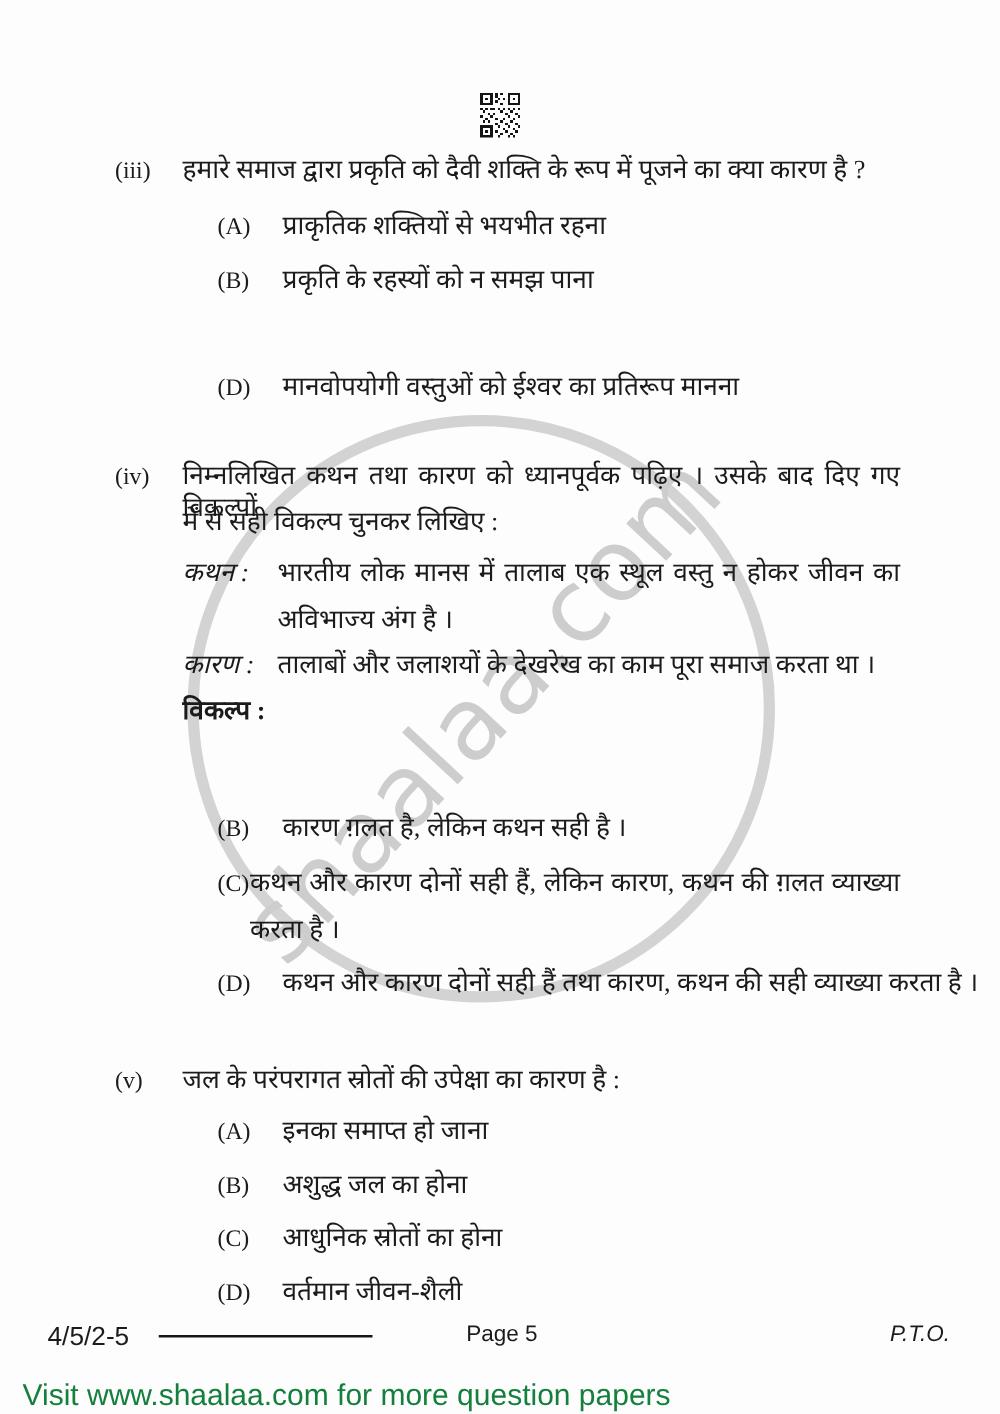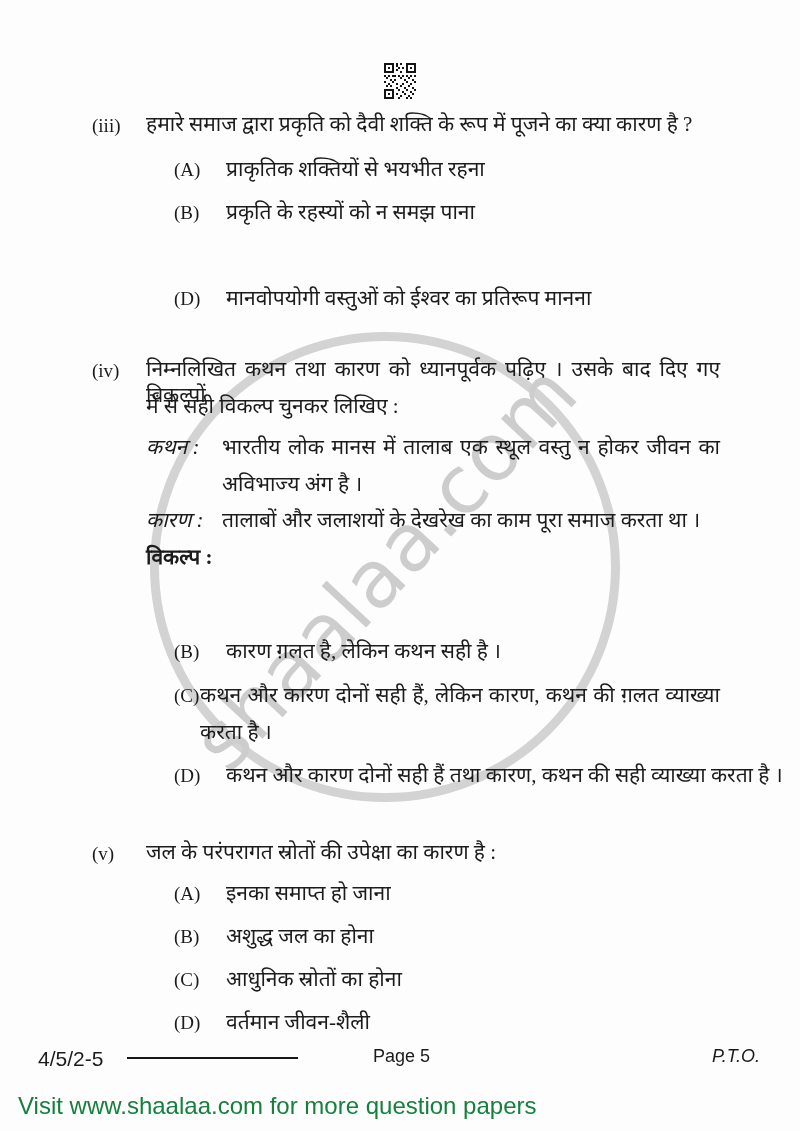--- a/index.html
+++ b/index.html
@@ -13,21 +13,21 @@
   .wm-circle{
     position:absolute;left:150px;top:332px;width:470px;height:470px;
     border:9px solid #d3d3d3;border-radius:50%;box-sizing:border-box;z-index:0;
   }
   .wm-text{
     position:absolute;left:385px;top:567px;z-index:0;
     transform:translate(-50%,-50%) rotate(-47deg);
     font-family:"DejaVu Sans", sans-serif;
     font-size:80px;color:#cdcdcd;letter-spacing:1px;white-space:nowrap;
   }
-  .content{position:absolute;left:0;top:1px;width:800px;height:1000px;z-index:1;}
+  .content{position:absolute;left:0;top:12px;width:800px;height:1000px;z-index:1;}
   
   .row{position:absolute;font-size:21px;line-height:26px;white-space:nowrap;}
   .jl{position:absolute;font-size:21px;line-height:26px;text-align:justify;text-align-last:justify;}
   .qnum{position:absolute;font-size:19px;line-height:26px;}
   .oline{position:absolute;left:148px;font-size:21px;line-height:26px;white-space:nowrap;margin-left:26px;}
   .olabel{display:inline-block;width:52px;font-size:19px;vertical-align:baseline;}
   .slabel{position:absolute;left:146px;font-size:21px;line-height:26px;font-style:italic;white-space:nowrap;}
   .bold{font-weight:bold;}
   
   .footer-code{position:absolute;left:38px;top:1046px;font-family:"Liberation Sans",sans-serif;font-size:21px;}

